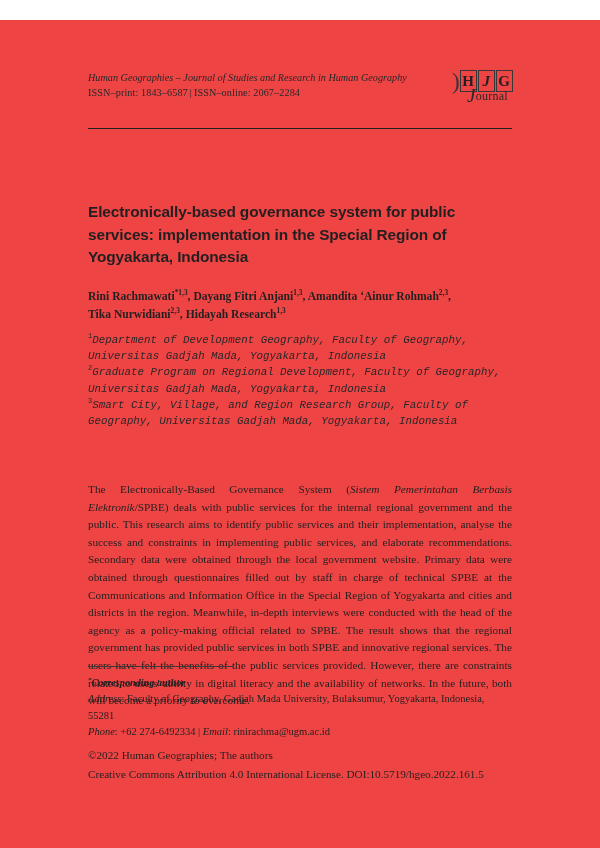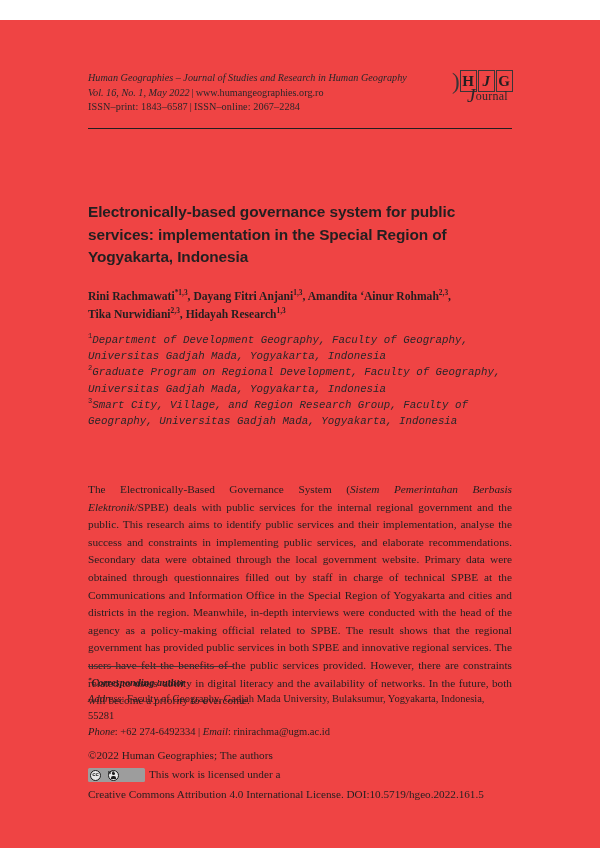--- a/index.html
+++ b/index.html
@@ -309,21 +309,20 @@
   .cr-line { white-space: nowrap; }
 </style>
 </head>
 <body>
 
 <div class="page">
 
   <div class="masthead">
     <div class="masthead-text">
       <div class="masthead-line-1">Human Geographies – Journal of Studies and Research in Human Geography</div>
-      <div class="masthead-line-2"><span class="vol">Vol. 16, No. 1, May 2022</span><span class="sep">|</span><span>www.humangeographies.org.ro</span></div>
       <div class="masthead-line-3"><span>ISSN–print: 1843–6587</span><span class="sep">|</span><span>ISSN–online: 2067–2284</span></div>
     </div>
 
     <div class="logo">
       <div class="logo-boxes">
         <span class="logo-paren">)</span>
         <span class="logo-box">H</span>
         <span class="logo-box italic">J</span>
         <span class="logo-box">G</span>
       </div>
@@ -350,27 +349,16 @@
 
   <div class="footnote-rule"></div>
   <div class="footnote">
     <div class="corr"><sup>*</sup><span>Corresponding author</span></div>
     <div><span class="lbl">Address</span><span>: Faculty of Geography, Gadjah Mada University, Bulaksumur, Yogyakarta, Indonesia, 55281</span></div>
     <div><span class="lbl">Phone</span><span>: +62 274-6492334 </span><span>| </span><span class="lbl">Email</span><span>: rinirachma@ugm.ac.id</span></div>
   </div>
 
   <div class="copyright">
     <div class="cr-line">©2022 Human Geographies; The authors</div>
-    <div class="license-row">
-      <span class="cc-badge">
-        <span class="cc-circ">cc</span>
-        <span class="by-circ">
-          <span class="by-head"></span>
-          <span class="by-body"></span>
-        </span>
-        <span class="by-label">BY</span>
-      </span>
-      <span class="license-text">This work is licensed under a</span>
-    </div>
     <div class="cr-line">Creative Commons Attribution 4.0 International License. DOI:10.5719/hgeo.2022.161.5</div>
   </div>
 
 </div>
 
 </body></html>

